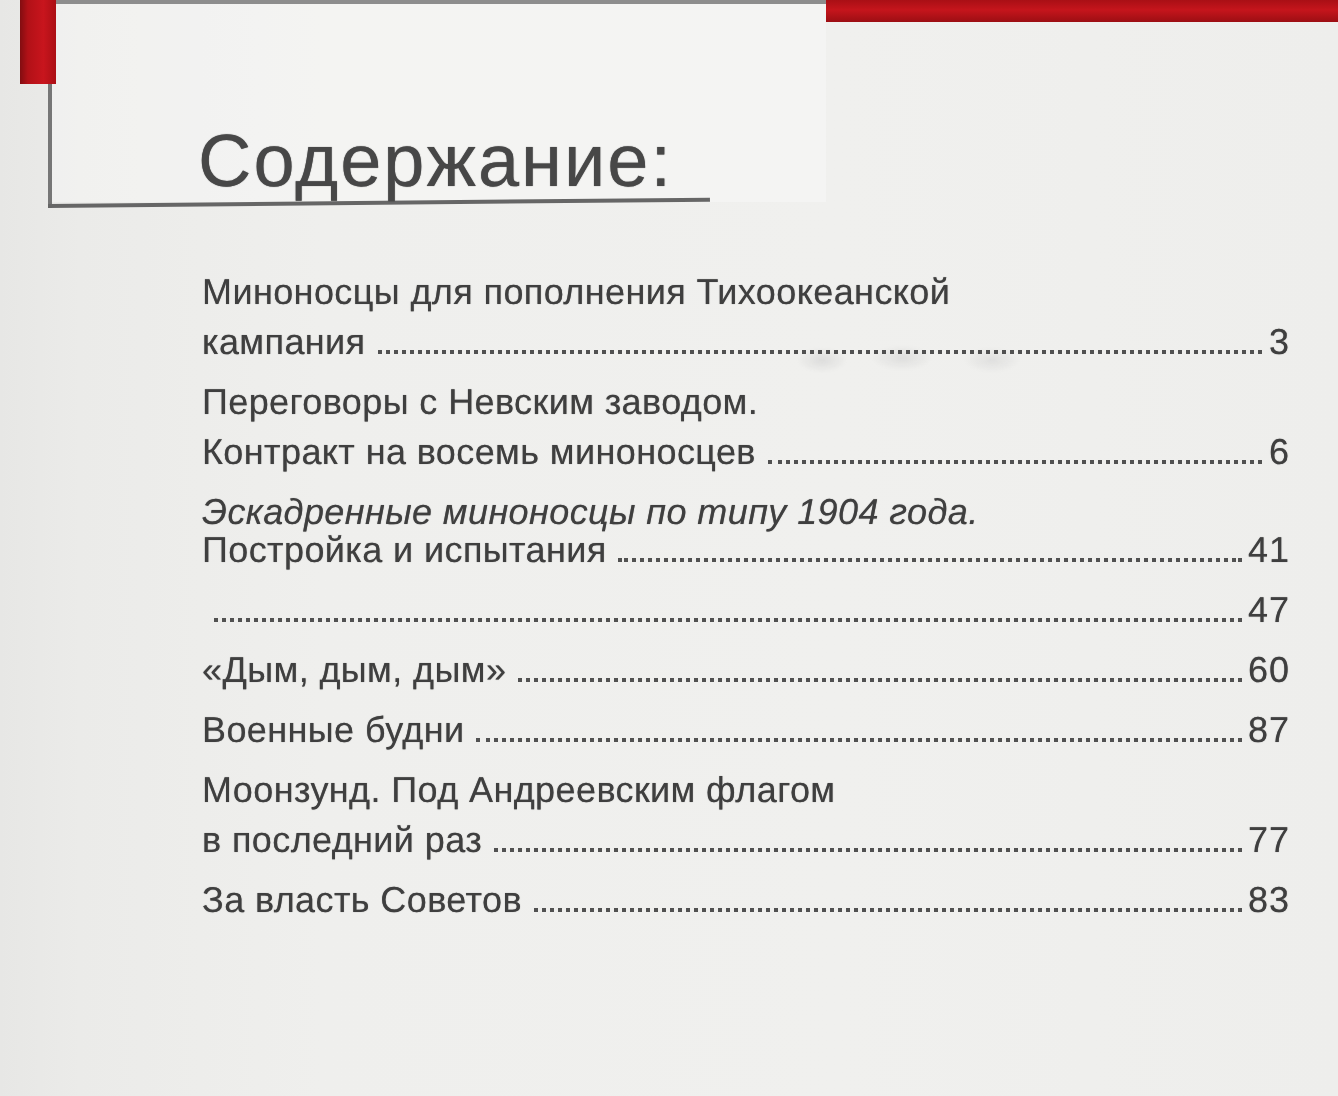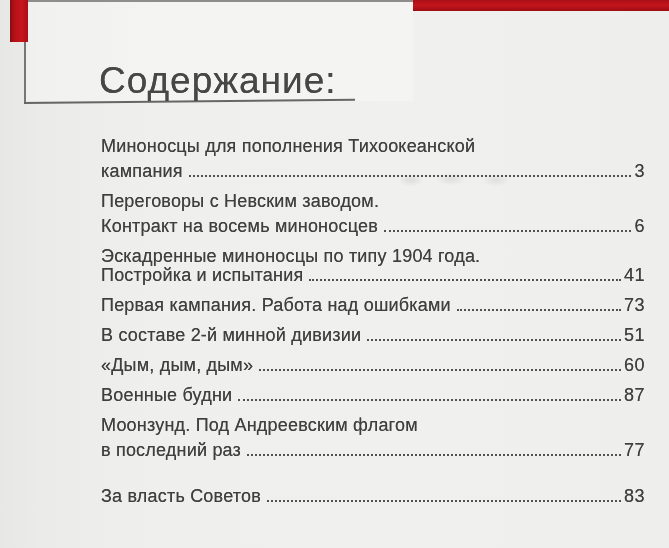--- a/index.html
+++ b/index.html
@@ -54,21 +54,21 @@
       radial-gradient(ellipse 22px 9px at 55px 11px, rgba(120,120,125,0.14), rgba(120,120,125,0) 70%),
       radial-gradient(ellipse 20px 9px at 100px 12px, rgba(120,120,125,0.13), rgba(120,120,125,0) 70%);
     filter:blur(0.5px);
   }
   .toc{
     position:absolute;left:101px;top:132px;width:544px;
     color:#3f3f3f;font-size:18px;letter-spacing:0.2px;
     text-shadow:0 0 0.4px rgba(63,63,63,0.75);
   }
   .entry{margin-bottom:5px;}
-  .entry:nth-child(3){margin-bottom:-6px;}
+  .entry:nth-child(3){margin-bottom:-6px;font-style:italic;}
   .entry:nth-child(9){margin-bottom:21px;}
   .eline{height:25px;display:flex;align-items:flex-end;}
   .t{white-space:nowrap;}
   .dots{
     flex:1 1 auto;min-width:12px;
     border-bottom:2px dotted #515151;
     margin:0 3px 5px 6px;
   }
   .num{flex:0 0 auto;text-align:right;letter-spacing:0.5px;}
 </style>
@@ -122,33 +122,25 @@
     <div class="entry">
       <div class="eline">
         <span class="t">Постройка и испытания</span>
         <span class="dots"></span>
         <span class="num">41</span>
       </div>
     </div>
 
     <div class="entry">
       <div class="eline">
-        <span class="t">Первая кампания. Работа над ошибками</span>
         <span class="dots"></span>
-        <span class="num">73</span>
+        <span class="num">47</span>
       </div>
     </div>
 
-    <div class="entry">
-      <div class="eline">
-        <span class="t">В составе 2-й минной дивизии</span>
-        <span class="dots"></span>
-        <span class="num">51</span>
-      </div>
-    </div>
 
     <div class="entry">
       <div class="eline">
         <span class="t">«Дым, дым, дым»</span>
         <span class="dots"></span>
         <span class="num">60</span>
       </div>
     </div>
 
     <div class="entry">

